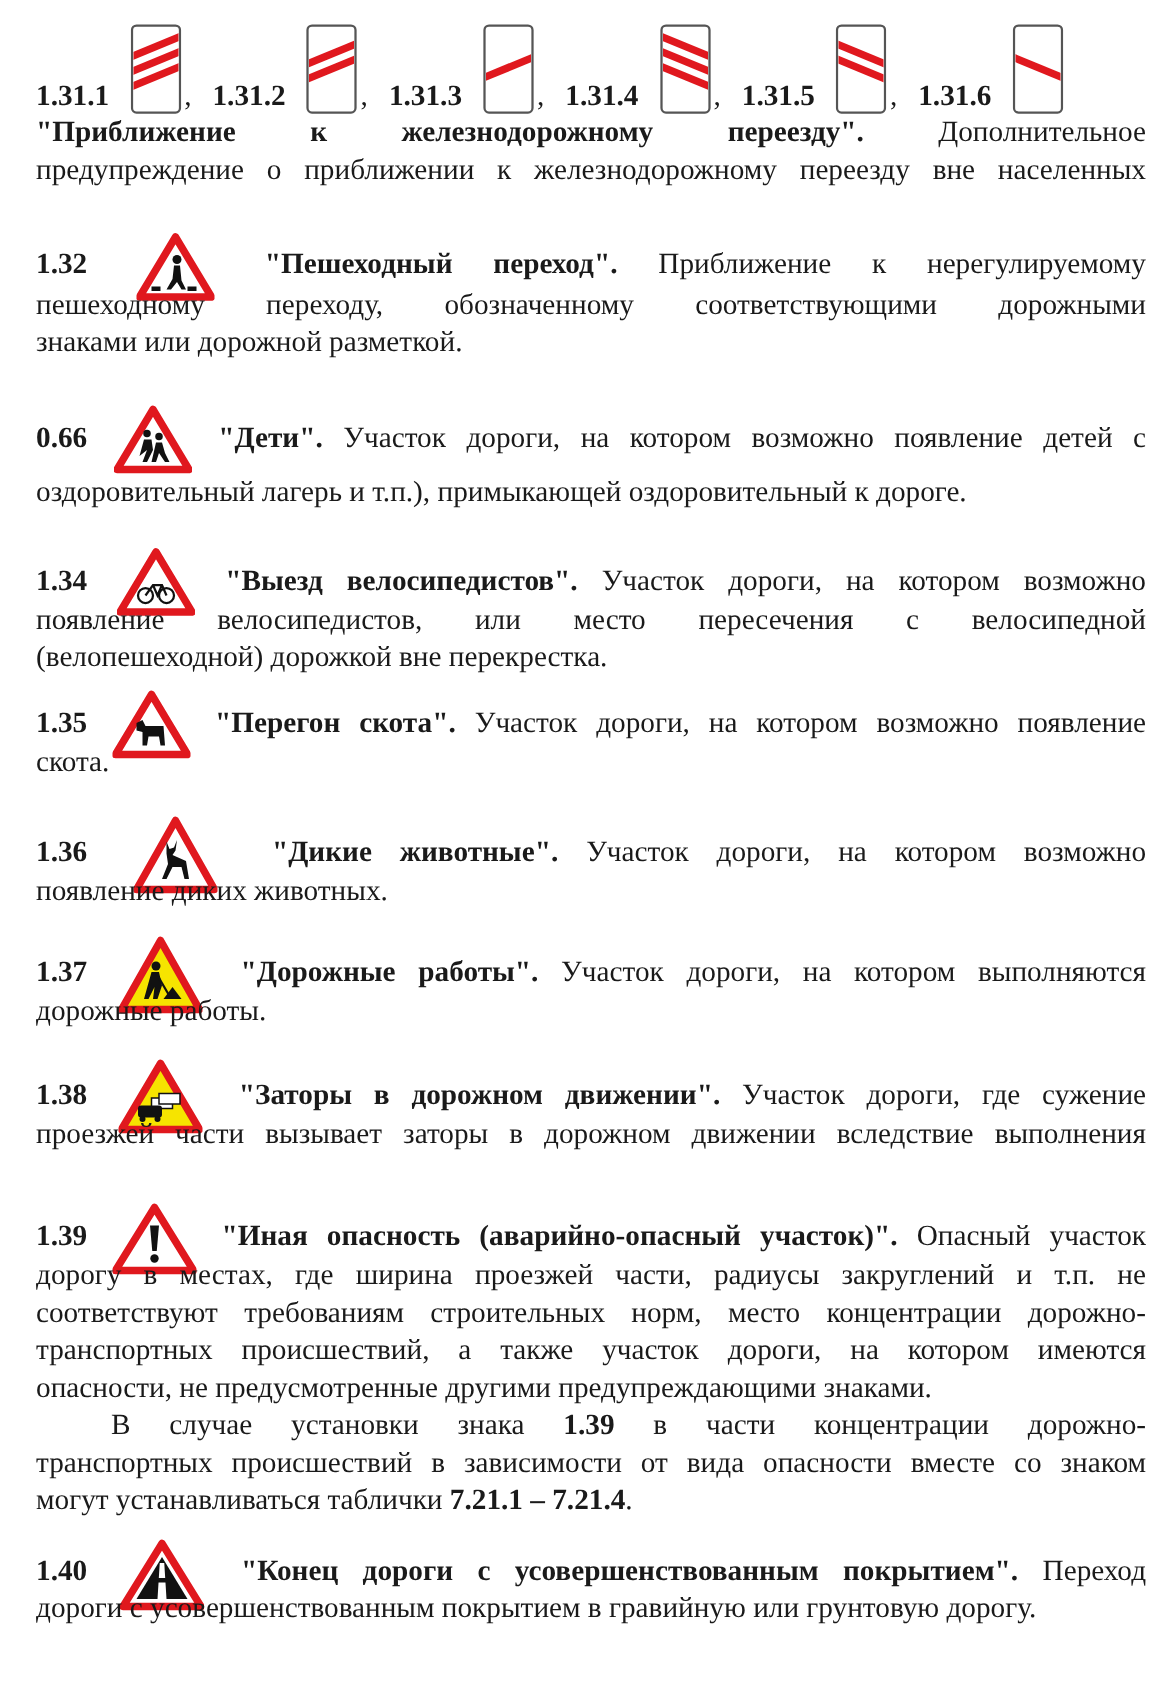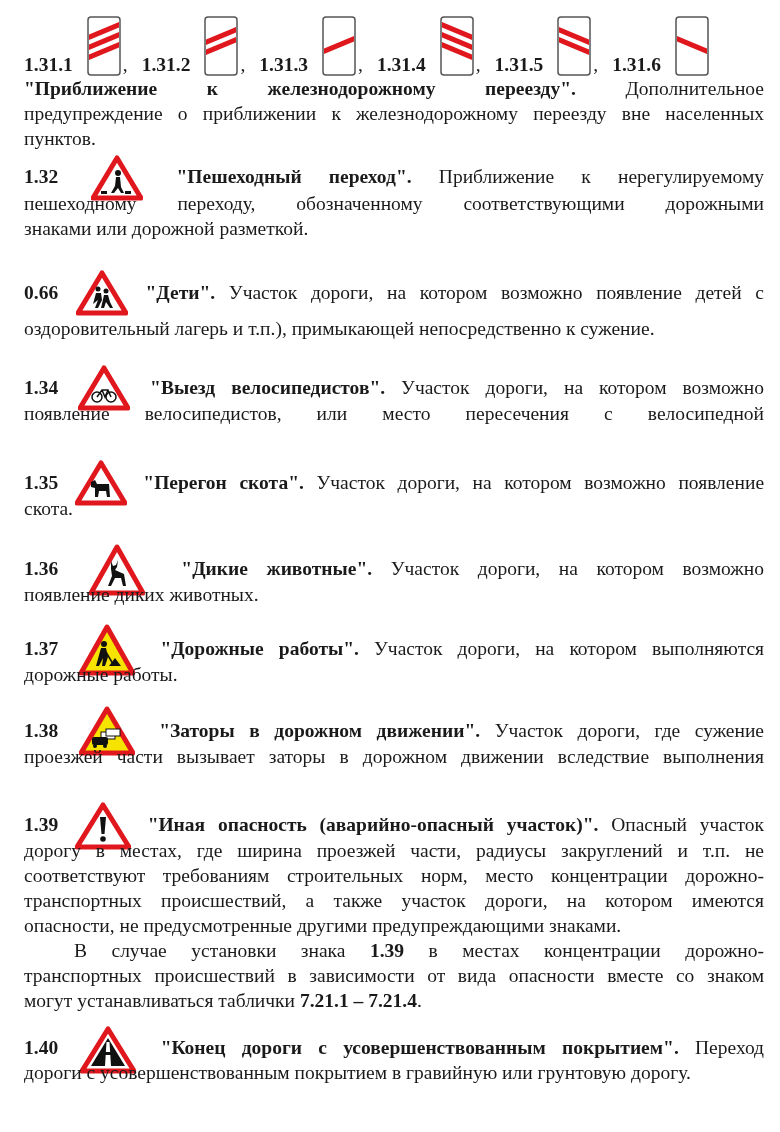--- a/index.html
+++ b/index.html
@@ -75,21 +75,20 @@
       <span class="num">1.31.6</span>
       <svg class="rail" width="34" height="60" viewBox="0 0 34 60">
         <rect x="1" y="1" width="32" height="58" rx="3" fill="#fff" stroke="#555" stroke-width="1.5"></rect>
         <g clip-path="url(#c1)" stroke="#e0181e" stroke-width="5">
             <line x1="0" y1="22" x2="34" y2="36"></line>
           </g>
       </svg>
     </div>
     <p class="p line"><span class="b">"Приближение к железнодорожному переезду".</span> <span>Дополнительное</span></p>
     <p class="p line">предупреждение о приближении к железнодорожному переезду вне населенных</p>
-    <p class="p last">пунктов.</p>
   </div>
 
   <div class="sec" style="top:153px;">
     <p class="p line" style="line-height:48px;"><span class="num">1.32</span>
       <svg class="sign" width="52" height="46" viewBox="0 0 52 46">
         <path d="M26 3 L50 43 L2 43 Z" fill="#fff" stroke="#e0181e" stroke-width="5" stroke-linejoin="round"></path>
         <circle cx="27" cy="18" r="3" fill="#111"></circle>
           <path d="M25 22 L29 22 L30 32 L33 38 L30 38 L27 33 L23 38 L20 38 L24 31 Z" fill="#111"></path>
         <rect x="10" y="36" width="6" height="3" fill="#111"></rect>
           <rect x="34" y="36" width="6" height="3" fill="#111"></rect>
@@ -102,33 +101,34 @@
   <div class="sec" style="top:270px;">
     <p class="p line" style="line-height:46px;"><span class="num">0.66</span>
       <svg class="sign" width="52" height="46" viewBox="0 0 52 46" style="margin:0 4px">
         <path d="M26 3 L50 43 L2 43 Z" fill="#fff" stroke="#e0181e" stroke-width="5" stroke-linejoin="round"></path>
         <circle cx="22" cy="19" r="2.5" fill="#111"></circle>
           <circle cx="30" cy="21" r="2.5" fill="#111"></circle>
         <path d="M20 23 L25 23 L26 30 L22 38 L19 38 L22 30 L17 34 Z" fill="#111"></path>
           <path d="M28 25 L32 25 L34 32 L37 38 L34 38 L30 32 L28 38 L25 38 Z" fill="#111"></path>
       </svg>
       <span class="b">"Дети".</span> <span>Участок дороги, на котором возможно появление детей с</span></p>
-    <p class="p last">оздоровительный лагерь и т.п.), примыкающей непосредственно к сужение.</p>
+    <p class="p last">оздоровительный лагерь и т.п.), примыкающей оздоровительный к дороге.</p>
   </div>
 
   <div class="sec" style="top:365px;">
     <p class="p line" style="line-height:46px;"><span class="num">1.34</span>
       <svg class="sign" width="52" height="46" viewBox="0 0 52 46" style="margin:0 4px">
         <path d="M26 3 L50 43 L2 43 Z" fill="#fff" stroke="#e0181e" stroke-width="5" stroke-linejoin="round"></path>
         <circle cx="19" cy="32" r="5" fill="none" stroke="#111" stroke-width="1.5"></circle>
           <circle cx="33" cy="32" r="5" fill="none" stroke="#111" stroke-width="1.5"></circle>
         <path d="M19 32 L24 25 L30 25 L33 32 M24 25 L27 32 L30 25" fill="none" stroke="#111" stroke-width="1.5"></path>
       </svg>
       <span class="b">"Выезд велосипедистов".</span> <span>Участок дороги, на котором возможно</span></p>
     <p class="p line" style="margin-top:-10px">появление велосипедистов, или место пересечения с велосипедной</p>
+    <p class="p last">(велопешеходной) дорожкой вне перекрестка.</p>
   </div>
 
   <div class="sec" style="top:460px;">
     <p class="p line" style="line-height:46px;"><span class="num">1.35</span>
       <svg class="sign" width="52" height="46" viewBox="0 0 52 46" style="margin:0 4px">
         <path d="M26 3 L50 43 L2 43 Z" fill="#fff" stroke="#e0181e" stroke-width="5" stroke-linejoin="round"></path>
         <path d="M16 22 L20 20 L22 24 L34 24 L35 37 L32 37 L31 31 L24 31 L23 37 L20 37 L20 28 L16 27 Z" fill="#111"></path>
       </svg>
       <span class="b">"Перегон скота".</span> <span>Участок дороги, на котором возможно появление</span></p>
     <p class="p last" style="margin-top:-10px">скота.</p>
@@ -176,21 +176,21 @@
       <svg class="sign" width="56" height="48" viewBox="0 0 56 48" style="margin:0 4px">
         <path d="M28 3 L54 45 L2 45 Z" fill="#fff" stroke="#e0181e" stroke-width="5" stroke-linejoin="round"></path>
         <path d="M25 15 L31 15 L29.5 32 L26.5 32 Z" fill="#111"></path>
           <circle cx="28" cy="37" r="2.8" fill="#111"></circle>
       </svg>
       <span class="b">"Иная опасность (аварийно-опасный участок)".</span> <span>Опасный участок</span></p>
     <p class="p line" style="margin-top:-12px">дорогу в местах, где ширина проезжей части, радиусы закруглений и т.п. не</p>
     <p class="p line">соответствуют требованиям строительных норм, место концентрации дорожно-</p>
     <p class="p line">транспортных происшествий, а также участок дороги, на котором имеются</p>
     <p class="p last">опасности, не предусмотренные другими предупреждающими знаками.</p>
-    <p class="p line" style="padding-left:50px;"><span>В случае установки знака</span> <span class="b">1.39</span> <span>в местах концентрации дорожно-</span></p>
+    <p class="p line" style="padding-left:50px;"><span>В случае установки знака</span> <span class="b">1.39</span> <span>в части концентрации дорожно-</span></p>
     <p class="p line">транспортных происшествий в зависимости от вида опасности вместе со знаком</p>
     <p class="p last"><span>могут устанавливаться таблички</span> <span class="b">7.21.1 – 7.21.4</span><span>.</span></p>
   </div>
 
   <div class="sec" style="top:1022px;">
     <p class="p line" style="line-height:52px;"><span class="num">1.40</span>
       <svg class="sign" width="56" height="48" viewBox="0 0 56 48" style="margin:0 8px 0 6px">
         <path d="M28 3 L54 45 L2 45 Z" fill="#fff" stroke="#e0181e" stroke-width="5" stroke-linejoin="round"></path>
         <path d="M28 12 L45 40 L11 40 Z" fill="#111"></path>
           <path d="M26.5 16 L29.5 16 L31 40 L25 40 Z" fill="#fff"></path>

